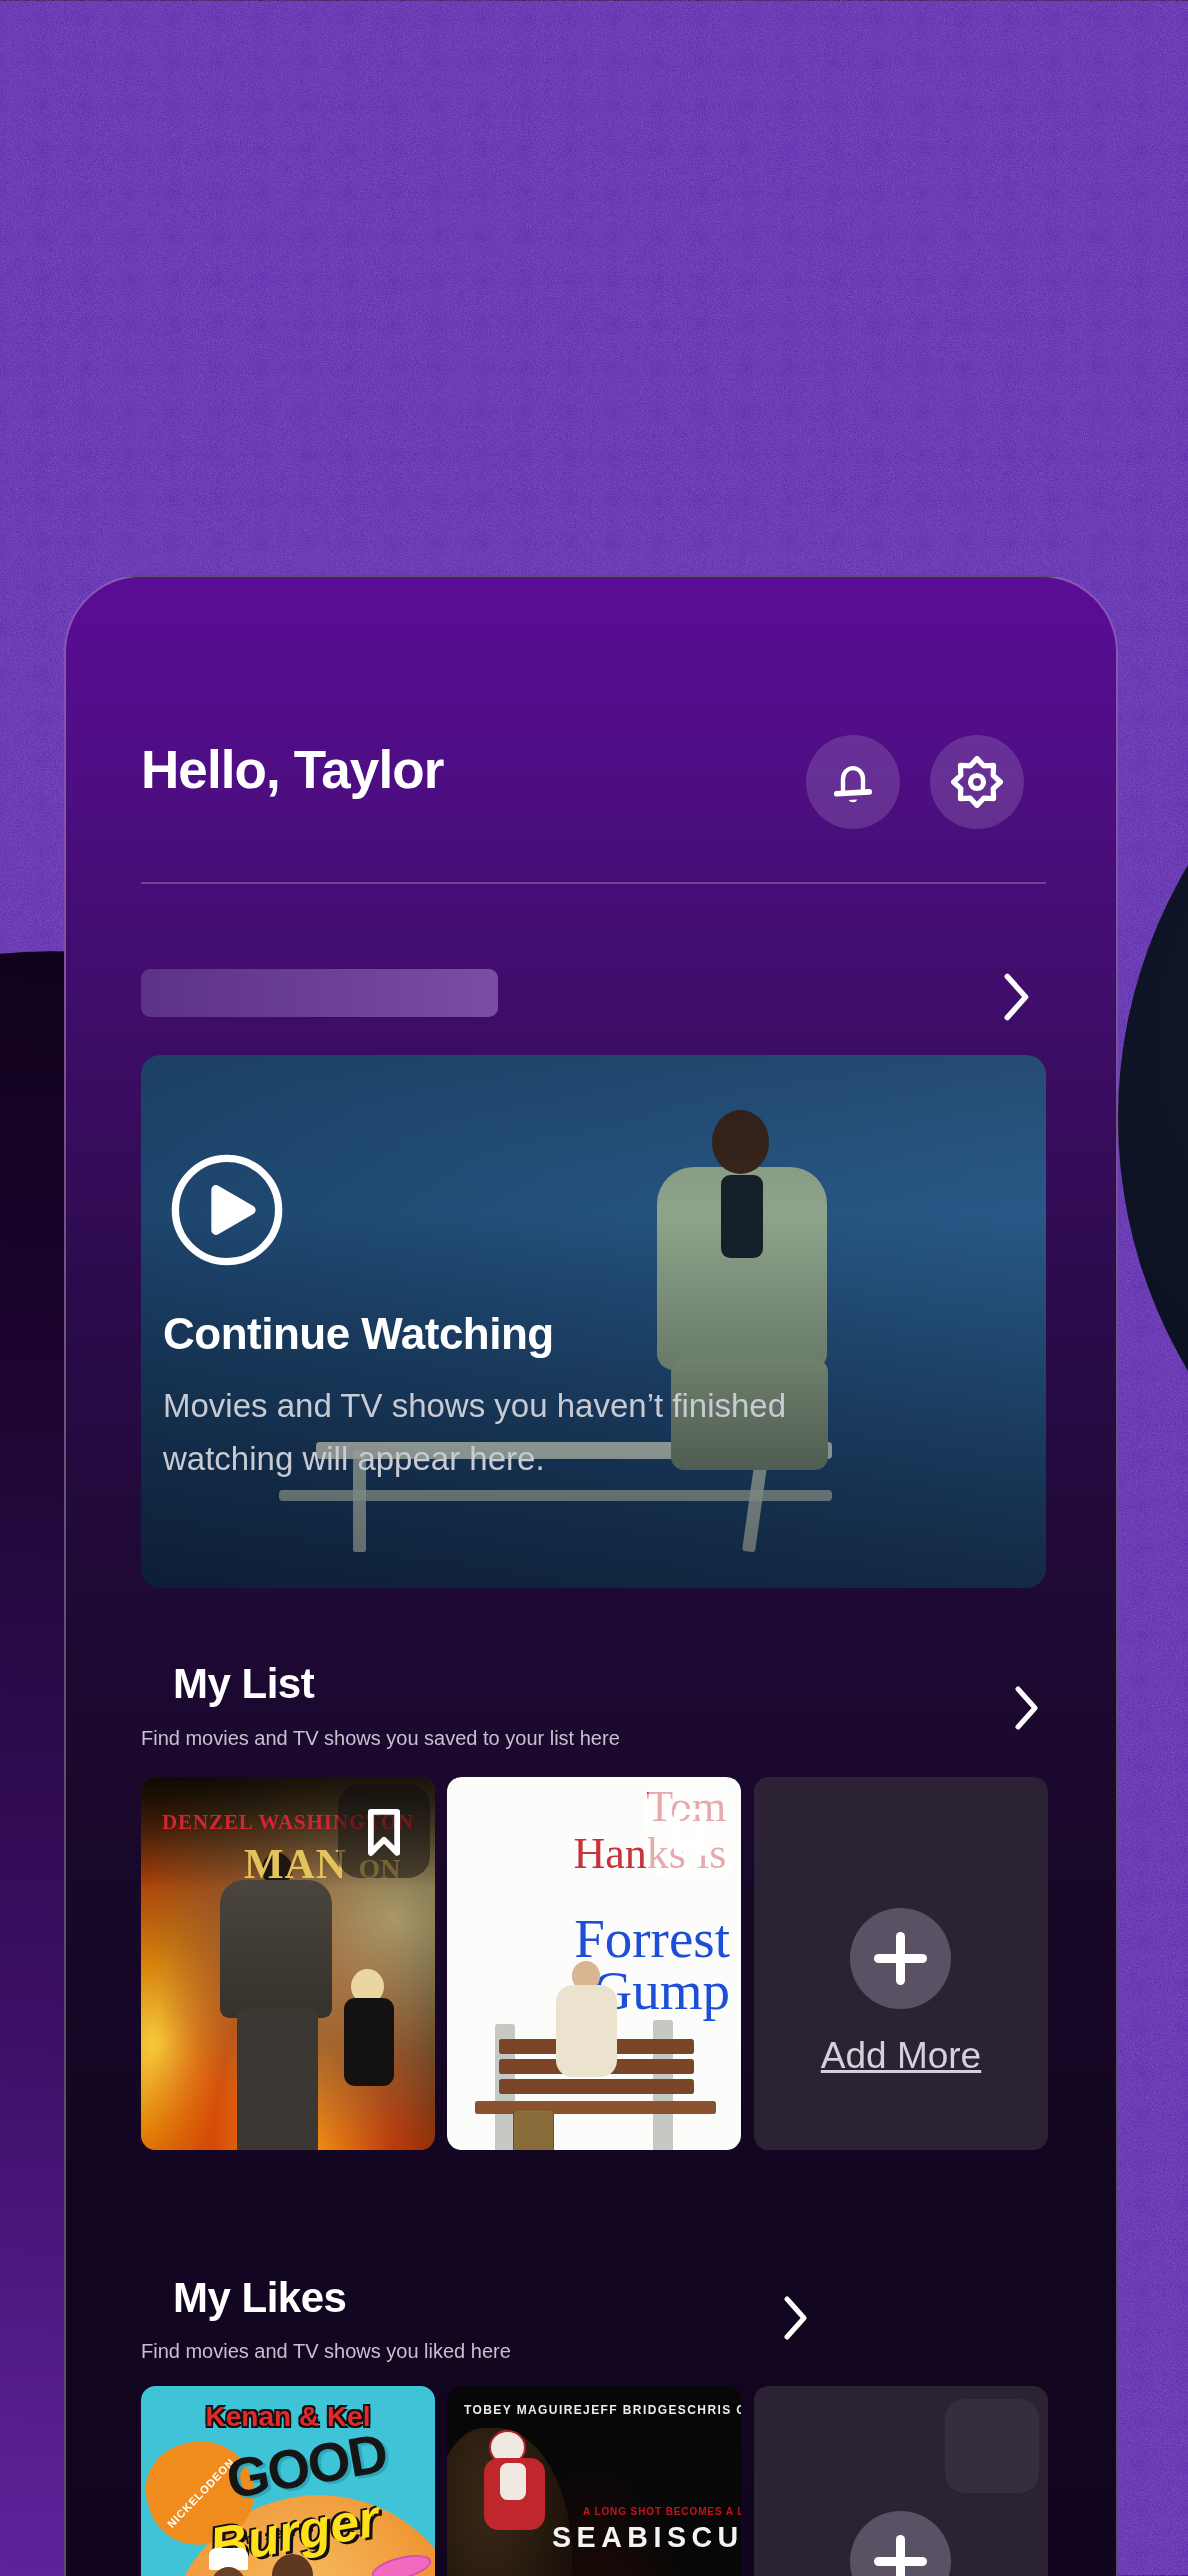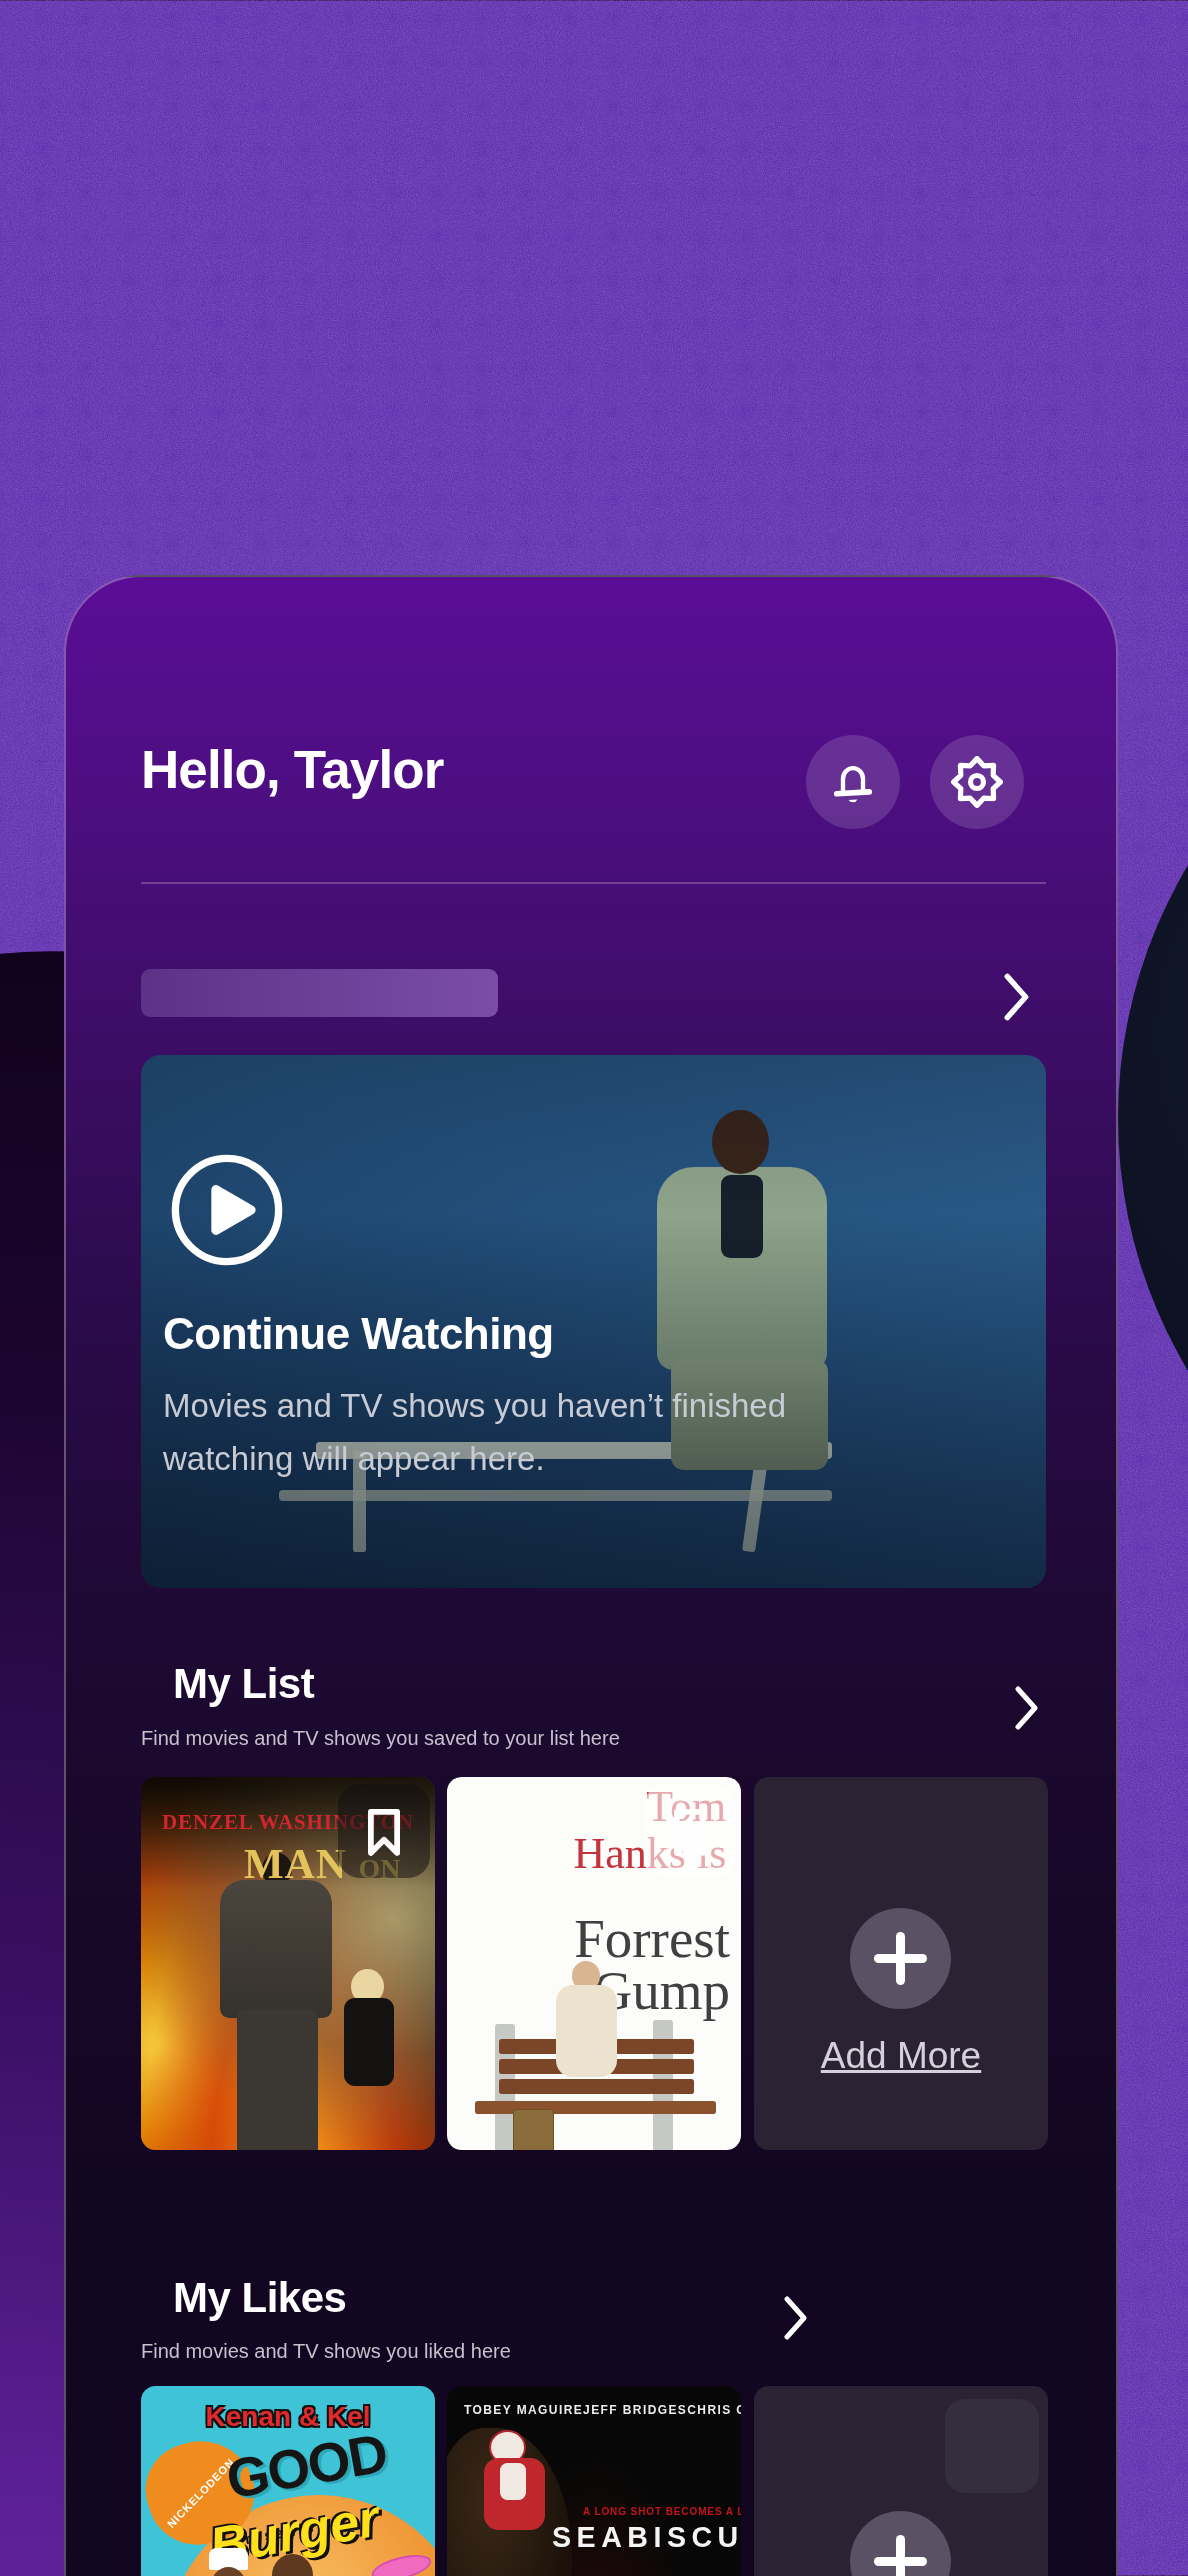--- a/index.html
+++ b/index.html
@@ -90,21 +90,21 @@
     background:linear-gradient(180deg,#4a463e,#35312b);}
   .mof-legs{position:absolute;left:96px;top:232px;width:81px;height:166px;border-radius:7.4px;background:#3b3833;}
   .mof-girl-head{position:absolute;left:210px;top:192px;width:33px;height:35px;border-radius:50%;background:#E9D6A0;}
   .mof-girl-body{position:absolute;left:203px;top:221px;width:50px;height:88px;border-radius:11px;background:#141210;}
 
   
   .fg{background:#FCFCFA;}
   .fg-credit{position:absolute;right:14.7px;top:7.4px;width:166px;text-align:right;
     font-family:"Liberation Serif","DejaVu Serif",serif;color:#C5333C;font-size:44px;line-height:1.05;}
   .fg-title{position:absolute;right:11px;top:136px;text-align:right;
-    font-family:"Liberation Serif","DejaVu Serif",serif;color:#404040;font-size:55px;line-height:.95;}
+    font-family:"Liberation Serif","DejaVu Serif",serif;color:#1d4ed8;font-size:55px;line-height:.95;}
   .fg-post{position:absolute;width:20px;height:147px;background:#C6C8C4;border-radius:2.8px;}
   .fg-slat{position:absolute;left:52px;width:195px;height:14.7px;background:#7B4527;border-radius:2.8px;}
   .fg-seat{position:absolute;left:28px;top:324px;width:241px;height:13px;background:#8A522F;border-radius:2.8px;}
   .fg-head{position:absolute;left:125px;top:184px;width:28px;height:29.5px;border-radius:50%;background:#D9B691;}
   .fg-torso{position:absolute;left:109px;top:208px;width:61px;height:92px;border-radius:16.6px;background:#EBE3CE;}
   .fg-case{position:absolute;left:66px;top:332px;width:39px;height:46px;border-radius:3.7px;background:#8A6B3A;border:1.8px solid #6e5225;}
   .fg-shadow{position:absolute;left:51px;top:381px;width:203px;height:24px;border-radius:50%;background:rgba(0,0,0,.12);filter:blur(4.6px);}
 
   
   .gb{background:#3EC4D6;}

